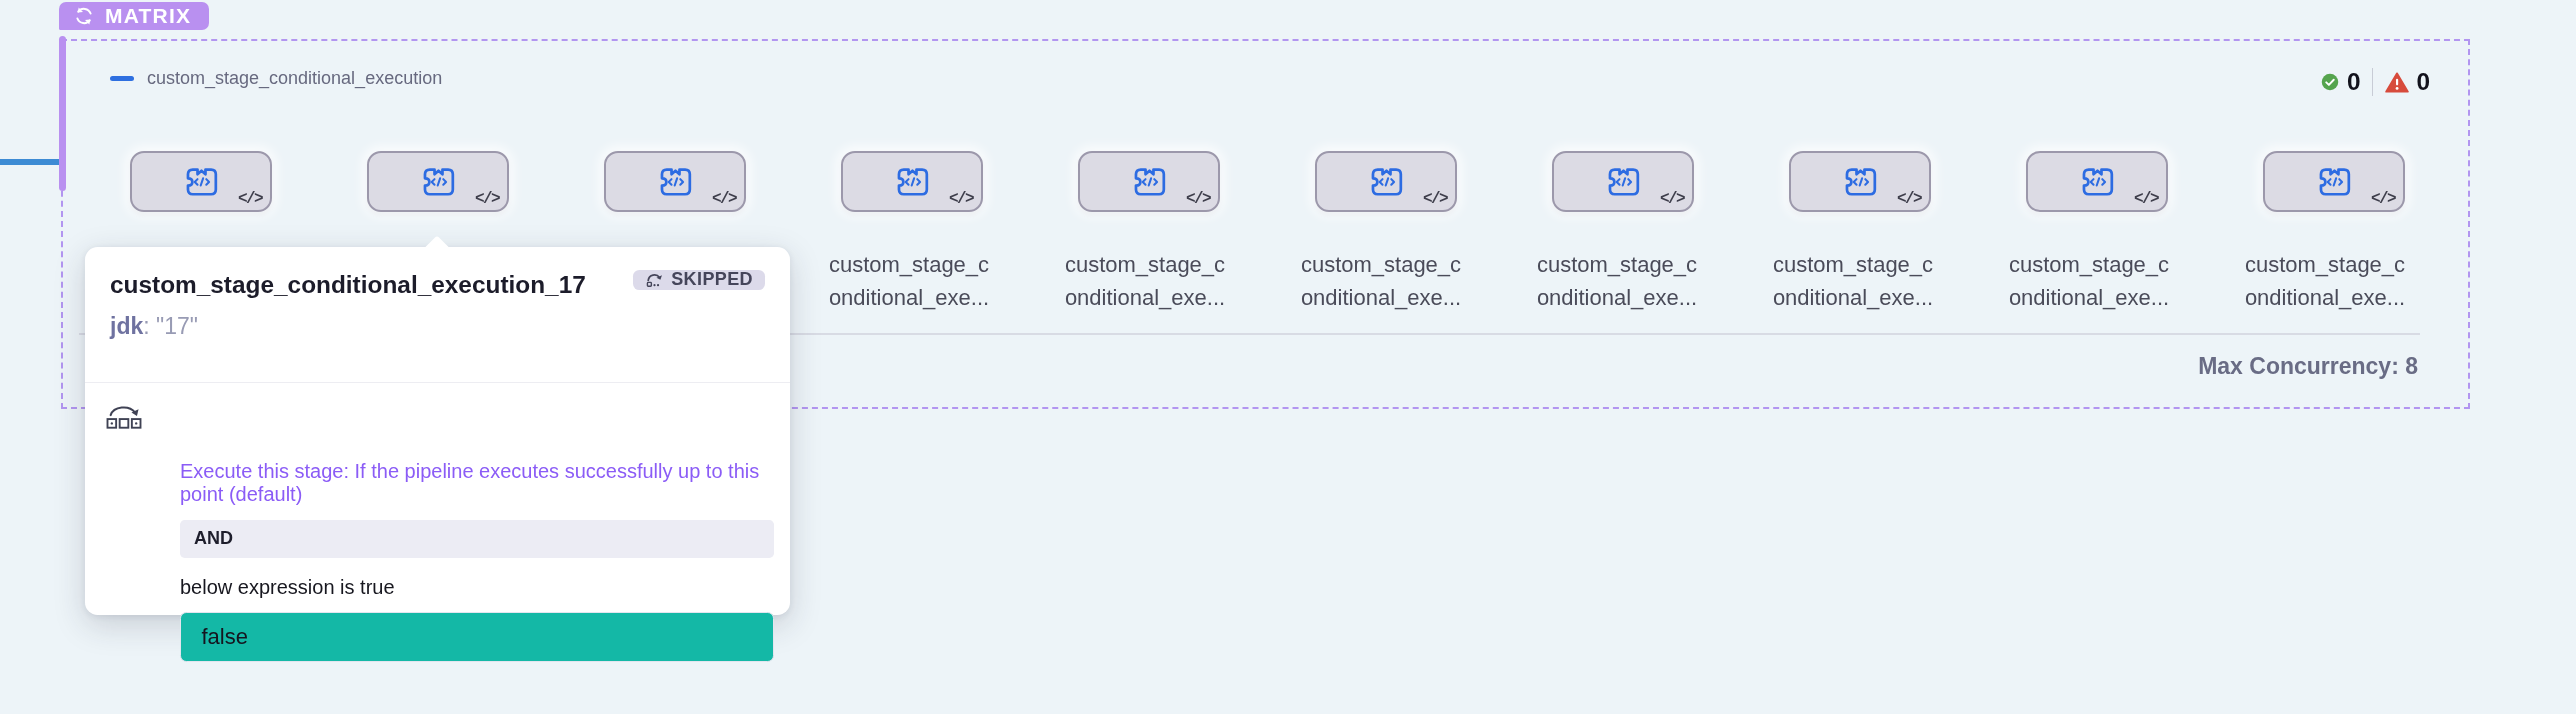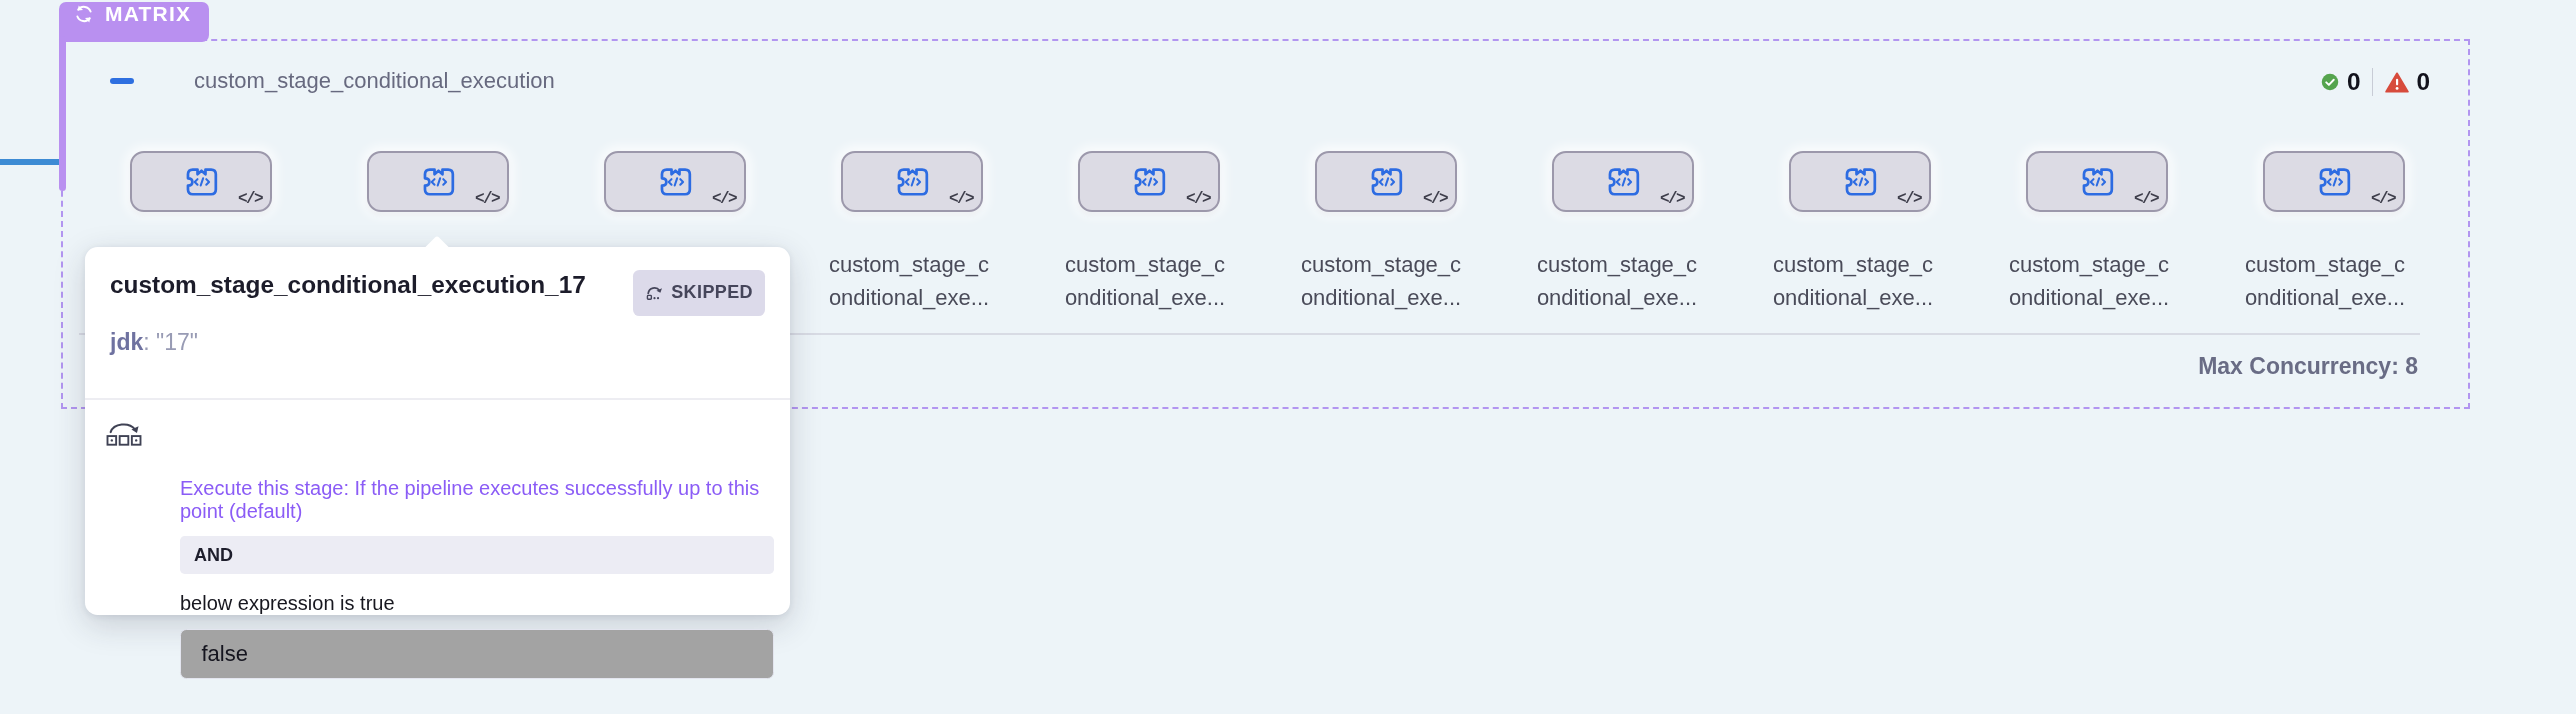--- a/index.html
+++ b/index.html
@@ -9,30 +9,30 @@
     background:#edf4f8;
     position:relative;
   }
   .connector { position:absolute; left:0; top:159px; width:63px; height:5.5px; background:#3d8bd4; }
 
   .matrix-box {
     position:absolute; left:61px; top:39px; width:2409px; height:370px;
     border:2.4px dashed #b295f0;
   }
   .matrix-badge {
-    position:absolute; left:59px; top:1.6px; height:40px; padding:0 17.3px 0 12.6px;
+    position:absolute; left:59px; top:1.6px; height:28px; padding:0 17.3px 0 12.6px;
     background:#b990f0; border-radius:7px 7px 7px 1.6px;
-    display:flex; align-items:flex-start; gap:9.5px; z-index:2;
+    display:flex; align-items:center; gap:9.5px; z-index:2;
   }
   .matrix-badge span { color:#fff; font-size:21px; font-weight:700; letter-spacing:1.2px; }
   .purple-strip { position:absolute; left:59px; top:36px; width:7px; height:155px; background:#b990f0; border-radius:4.7px; z-index:2; }
 
   .group-title-row { position:absolute; left:110px; top:68px; display:flex; align-items:center; gap:12.6px; }
   .collapse-dash { width:24.4px; height:5.5px; background:#2e6fe0; border-radius:3.2px; }
-  .group-title { font-size:22px; font-weight:500; color:#67697f;margin-left:47px; }
+  .group-title { font-size:18px; font-weight:500; color:#67697f; }
 
   .counts { position:absolute; left:2321px; top:68px; display:flex; align-items:center; gap:8px; }
   .count-num { font-size:24.4px; font-weight:700; color:#12121c; }
   .count-vdiv { width:1.6px; height:28px; background:#c8ccd6; margin:0 3.2px; }
 
   .cards-row { position:absolute; left:130px; top:151px; display:flex; gap:95px; }
   .stage-card {
     width:142px; height:61px; background:#dcdbe4; border:2.4px solid #9c98ab; border-radius:14px;
     position:relative; display:flex; align-items:center; justify-content:center;
     box-shadow:0 0 11px 4.7px rgba(255,255,255,0.75), 0 2.4px 4.7px rgba(120,122,145,0.18);
@@ -52,38 +52,38 @@
     box-shadow:0 9.5px 32px rgba(40,41,61,0.18), 0 1.6px 6.3px rgba(40,41,61,0.08);
     padding:0 25px;
   }
   .popover-caret {
     position:absolute; left:341px; top:-7px; width:22px; height:22px; background:#fff;
     transform:rotate(45deg); border-radius:3.2px;
   }
   .pop-header { padding-top:24.4px; display:flex; justify-content:space-between; align-items:flex-start; }
   .pop-title { font-size:24.4px; font-weight:700; color:#1c1c2a;text-align:center; }
   .status-badge {
-    background:#dcdaea; border-radius:6.3px; height:46px; padding:0 12px;
+    background:#dcdaea; border-radius:6.3px; height:20px; padding:0 12px;
     display:flex; align-items:center; gap:7px; margin-top:-1.6px;
   }
   .status-badge span { font-size:18px; font-weight:700; color:#45455a; letter-spacing:0.4px; }
   .var-row { margin-top:13.4px; font-size:23px; }
   .var-key { font-weight:700; color:#6f72a0; }
   .var-val { color:#989bb4; font-weight:500; }
   .pop-divider { height:1.6px; background:#ededf2; margin:42px -25px 0 -25px; }
   .cond-head-row { margin-top:18px; display:flex; align-items:center; gap:16px; padding-left:0; }
   .cond-icon { flex:0 0 auto; margin-left:-4.7px; }
   .cond-heading { font-size:22px; font-weight:700; color:#1d1d2b; }
   .cond-body { margin-left:70px; width:594px; }
   .cond-desc { margin-top:26px; font-size:20px; color:#8b5cf6; }
   .and-bar { margin-top:13.4px; height:38px; background:#ececf4; border-radius:4.7px; display:flex; align-items:center; padding-left:14px; }
   .and-bar span { font-size:18px; font-weight:700; color:#1e1e2c; }
   .cond-sub { margin-top:18px; font-size:20px; color:#17171f; }
   .expr-box {
-    margin-top:13.4px; height:50px; background:#a3a3a3; border:1.6px solid #e3e5ef; border-radius:6.3px;
+    margin-top:13.4px; height:50px; background:#14b8a6; border:1.6px solid #e3e5ef; border-radius:6.3px;
     display:flex; align-items:center; padding-left:20.5px;
   }
   .expr-box span { font-size:22px; color:#15151f; }
 </style>
 </head>
 <body>
 
 <div class="connector"></div>
 
 <div class="matrix-box"></div>

